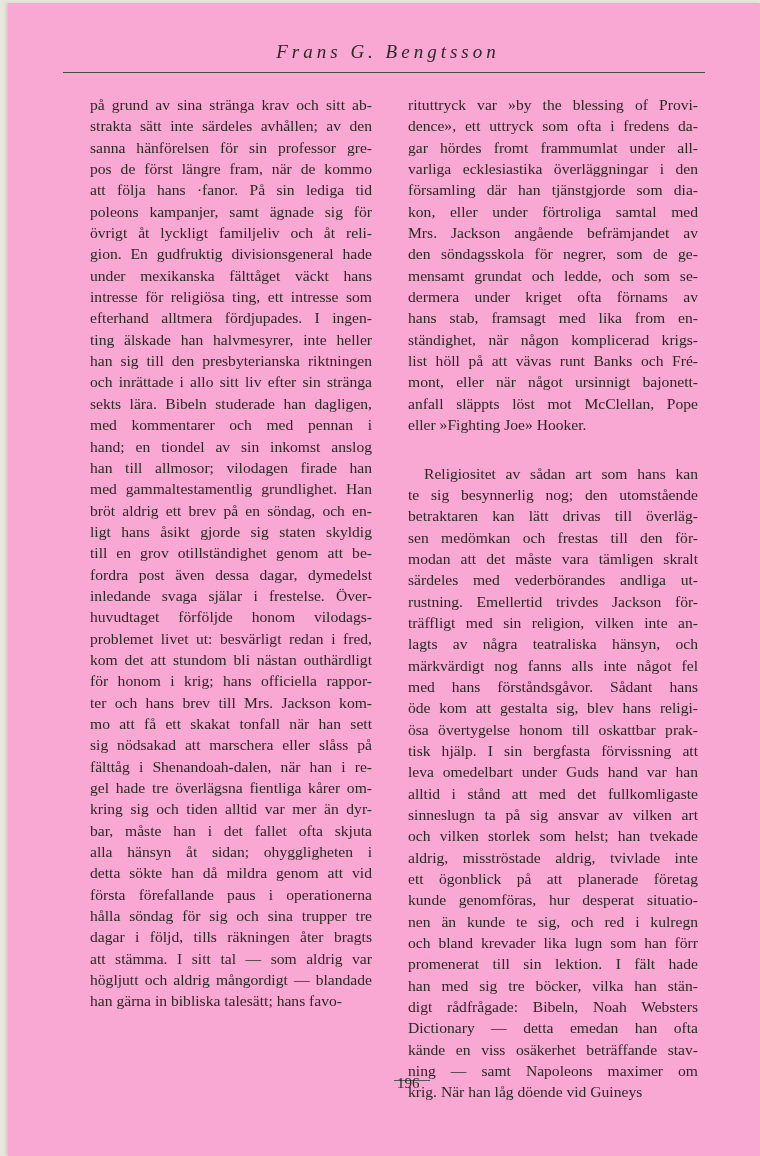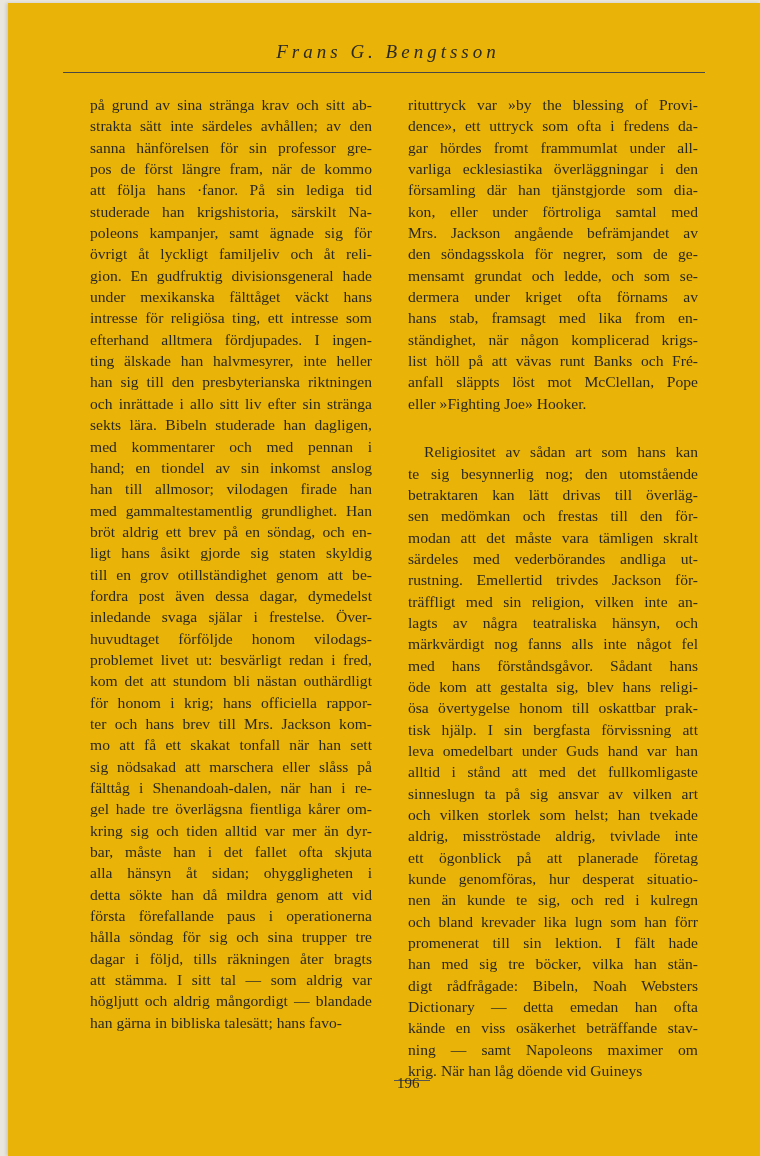--- a/index.html
+++ b/index.html
@@ -3,21 +3,21 @@
 <meta charset="utf-8">
 <style>
   html, body { margin: 0; padding: 0; }
   body {
     width: 760px; height: 1156px; overflow: hidden;
     background: #e9e6de;
     font-family: "DejaVu Serif", "Liberation Serif", serif;
   }
   .page {
     position: absolute; left: 8px; top: 3px; width: 752px; height: 1153px;
-    background: #eab308;
+    background: #f9a8d4;
     box-shadow: -2px 0 3px rgba(0,0,0,0.12);
   }
   .running-head {
     position: absolute; left: 0; top: 38px; width: 760px; text-align: center;
     font-family: "Liberation Serif", serif; font-style: italic;
     font-size: 19px; letter-spacing: 4px; color: #2b2a26;
   }
   .head-rule {
     position: absolute; left: 55px; top: 69px; width: 642px; height: 0;
     border-top: 1.5px solid #4a4843;
@@ -51,21 +51,20 @@
 <div class="page">
   <div class="running-head">Frans G. Bengtsson</div>
   <div class="head-rule"></div>
 
   <div class="col left" id="col-left">
       <div class="line">på grund av sina stränga krav och sitt ab-</div>
       <div class="line">strakta sätt inte särdeles avhållen; av den</div>
       <div class="line">sanna hänförelsen för sin professor gre-</div>
       <div class="line">pos de först längre fram, när de kommo</div>
       <div class="line">att följa hans ·fanor. På sin lediga tid</div>
-      <div class="line">studerade han krigshistoria, särskilt Na-</div>
       <div class="line">poleons kampanjer, samt ägnade sig för</div>
       <div class="line">övrigt åt lyckligt familjeliv och åt reli-</div>
       <div class="line">gion. En gudfruktig divisionsgeneral hade</div>
       <div class="line">under mexikanska fälttåget väckt hans</div>
       <div class="line">intresse för religiösa ting, ett intresse som</div>
       <div class="line">efterhand alltmera fördjupades. I ingen-</div>
       <div class="line">ting älskade han halvmesyrer, inte heller</div>
       <div class="line">han sig till den presbyterianska riktningen</div>
       <div class="line">och inrättade i allo sitt liv efter sin stränga</div>
       <div class="line">sekts lära. Bibeln studerade han dagligen,</div>
@@ -105,20 +104,21 @@
       <div class="line">varliga ecklesiastika överläggningar i den</div>
       <div class="line">församling där han tjänstgjorde som dia-</div>
       <div class="line">kon, eller under förtroliga samtal med</div>
       <div class="line">Mrs. Jackson angående befrämjandet av</div>
       <div class="line">den söndagsskola för negrer, som de ge-</div>
       <div class="line">mensamt grundat och ledde, och som se-</div>
       <div class="line">dermera under kriget ofta förnams av</div>
       <div class="line">hans stab, framsagt med lika from en-</div>
       <div class="line">ständighet, när någon komplicerad krigs-</div>
       <div class="line">list höll på att vävas runt Banks och Fré-</div>
+      <div class="line">mont, eller när något ursinnigt bajonett-</div>
       <div class="line">anfall släppts löst mot McClellan, Pope</div>
       <div class="line last">eller »Fighting Joe» Hooker.</div>
       <div class="line indent">Religiositet av sådan art som hans kan</div>
       <div class="line">te sig besynnerlig nog; den utomstående</div>
       <div class="line">betraktaren kan lätt drivas till överläg-</div>
       <div class="line">sen medömkan och frestas till den för-</div>
       <div class="line">modan att det måste vara tämligen skralt</div>
       <div class="line">särdeles med vederbörandes andliga ut-</div>
       <div class="line">rustning. Emellertid trivdes Jackson för-</div>
       <div class="line">träffligt med sin religion, vilken inte an-</div>

